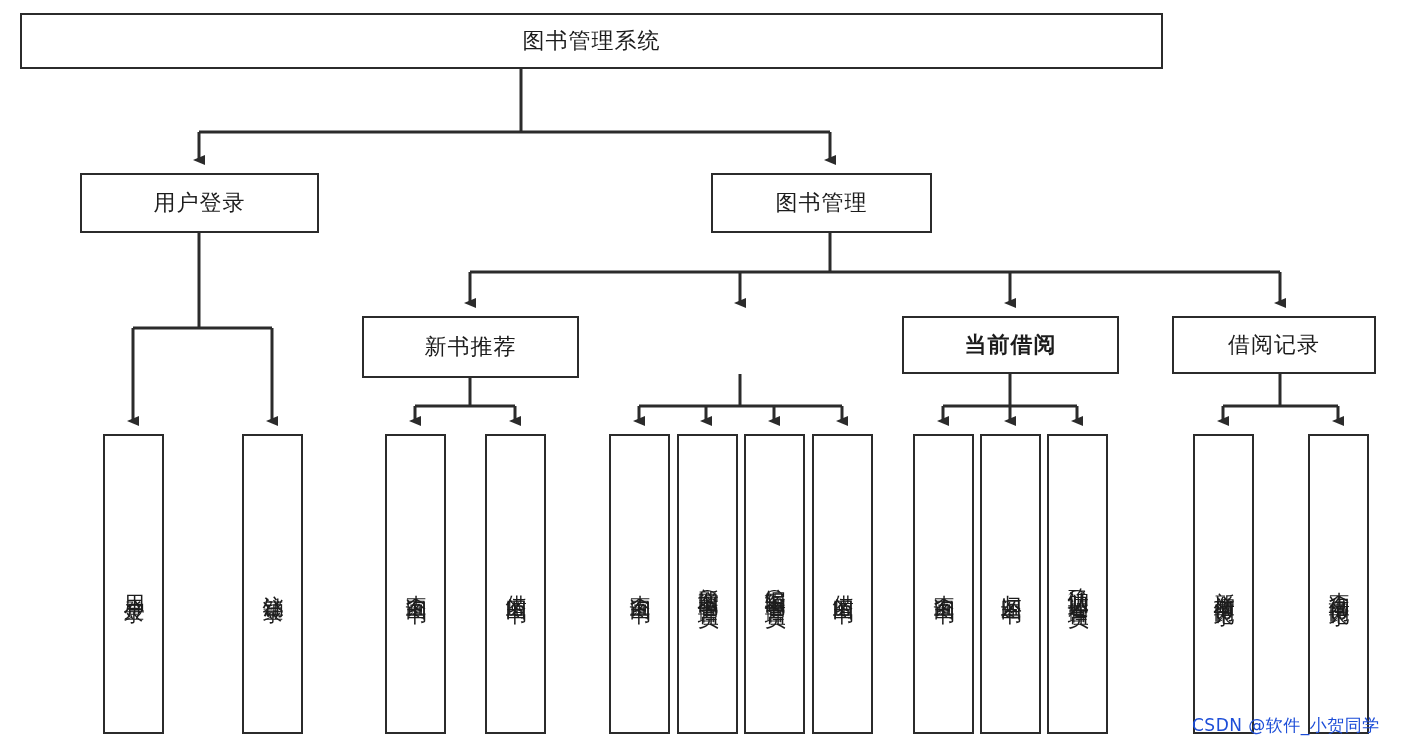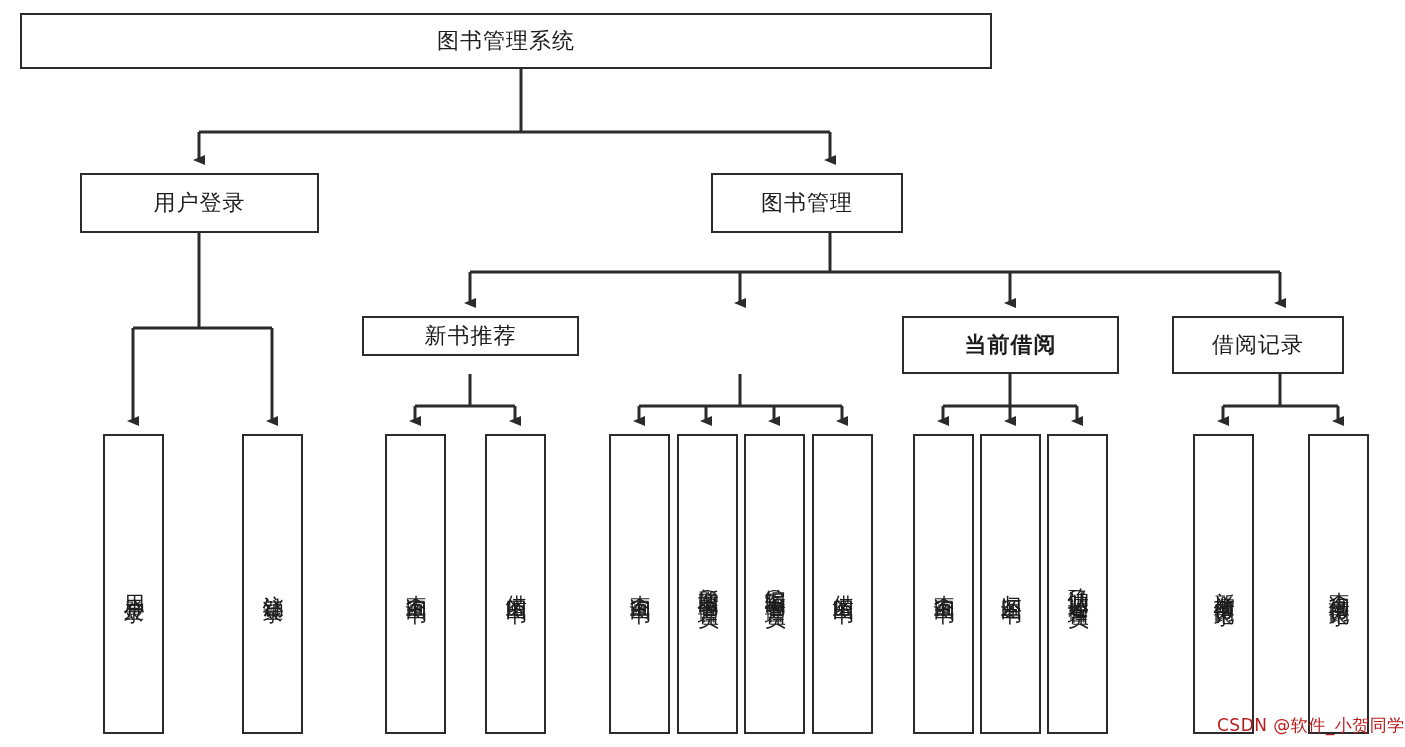--- a/index.html
+++ b/index.html
@@ -48,24 +48,23 @@
     text-orientation: upright;
     font-size: 21px;
     line-height: 1.30;
     letter-spacing: 3px;
     white-space: nowrap;
     color: #1c1c1c;
   }
   .watermark {
     position: absolute;
     font-size: 17px;
-    color: #b91c1c;
+    color: #1d4ed8;
     white-space: nowrap;
     letter-spacing: 0.5px;
-    margin-left: 25px;
   }
 </style>
 </head>
 <body>
 
 <div id="stage">
 
   <svg id="wires" viewBox="0 0 1405 747">
     <defs>
       <marker id="arrowHead" markerWidth="12" markerHeight="12" refX="5" refY="6" orient="auto" markerUnits="userSpaceOnUse">
@@ -109,38 +108,38 @@
       <path d="M1010,406 L1010,421" marker-end="url(#arrowHead)"></path>
       <path d="M1077,406 L1077,421" marker-end="url(#arrowHead)"></path>
 
       <path d="M1280,374 L1280,406"></path>
       <path d="M1223,406 L1338,406"></path>
       <path d="M1223,406 L1223,421" marker-end="url(#arrowHead)"></path>
       <path d="M1338,406 L1338,421" marker-end="url(#arrowHead)"></path>
     </g>
   </svg>
 
-  <div class="node h" style="left:20px; top:13px; width:972px; height:56px;">
+  <div class="node h" style="left:20px; top:13px; width:1143px; height:56px;">
     <span>图书管理系统</span>
   </div>
 
   <div class="node h" style="left:80px; top:173px; width:239px; height:60px;">
     <span>用户登录</span>
   </div>
-  <div class="node h" style="left:711px; top:173px; width:192px; height:60px;">
+  <div class="node h" style="left:711px; top:173px; width:221px; height:60px;">
     <span>图书管理</span>
   </div>
 
-  <div class="node h" style="left:362px; top:316px; width:217px; height:40px;">
+  <div class="node h" style="left:362px; top:316px; width:217px; height:62px;">
     <span>新书推荐</span>
   </div>
   <div class="node h" style="left:902px; top:316px; width:217px; height:58px;font-weight:bold;">
     <span>当前借阅</span>
   </div>
-  <div class="node h" style="left:1172px; top:316px; width:172px; height:58px;">
+  <div class="node h" style="left:1172px; top:316px; width:204px; height:58px;">
     <span>借阅记录</span>
   </div>
 
   <div class="node v" style="left:103px; top:434px; width:61px; height:300px;">
     <span class="vtext">用户登录</span>
   </div>
   <div class="node v" style="left:242px; top:434px; width:61px; height:300px;">
     <span class="vtext">注销登录</span>
   </div>
 

